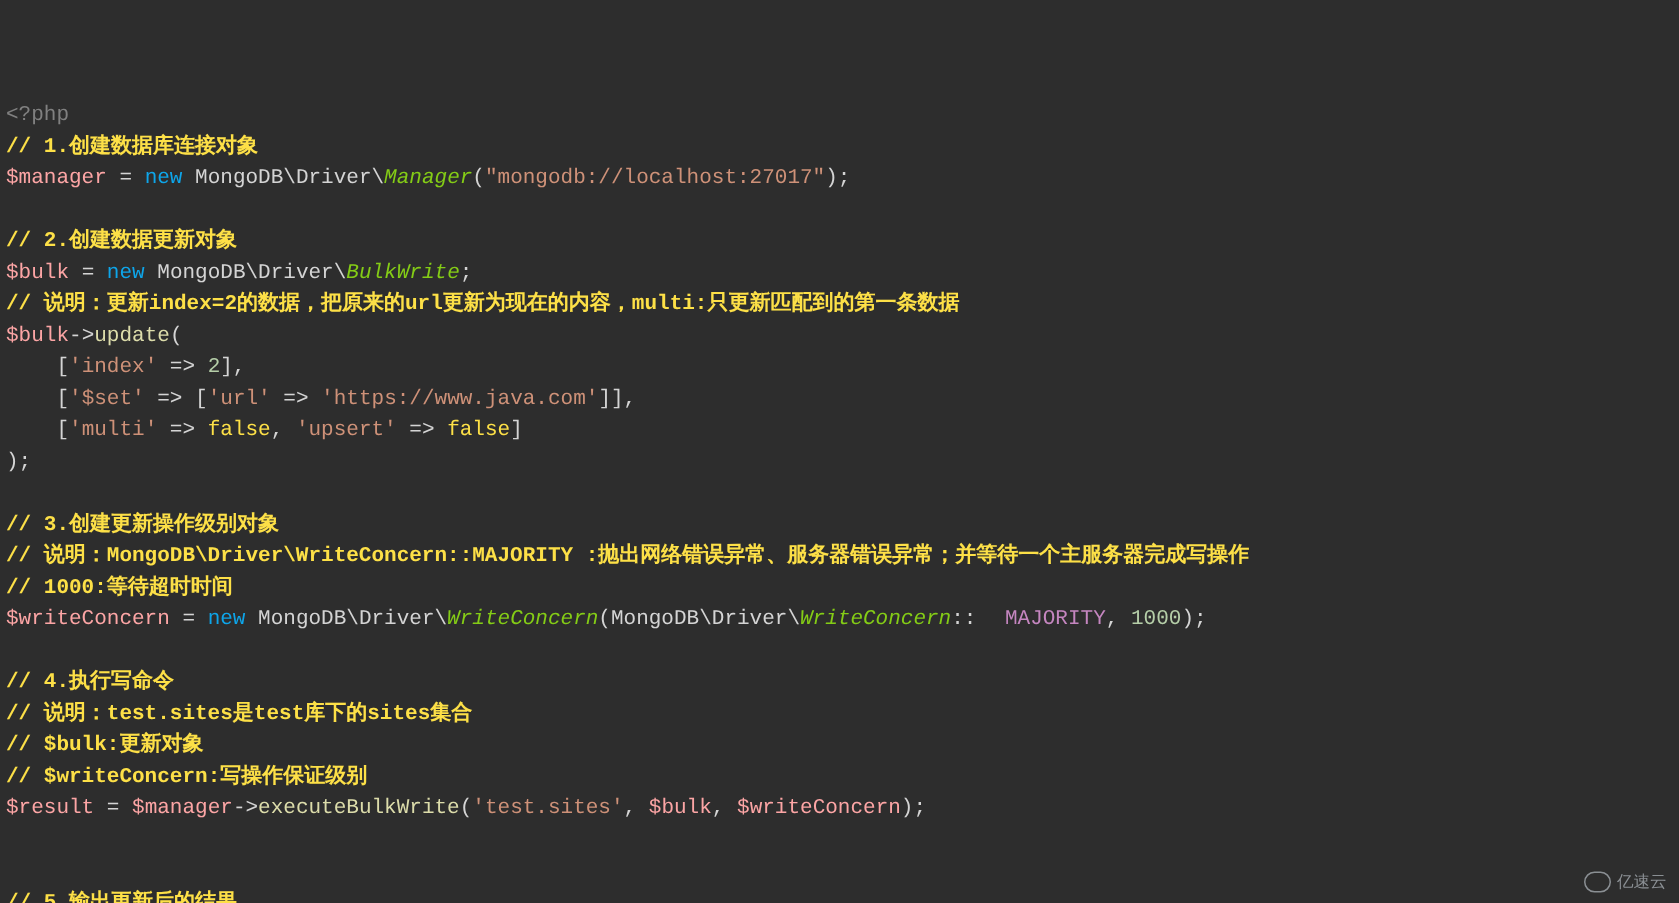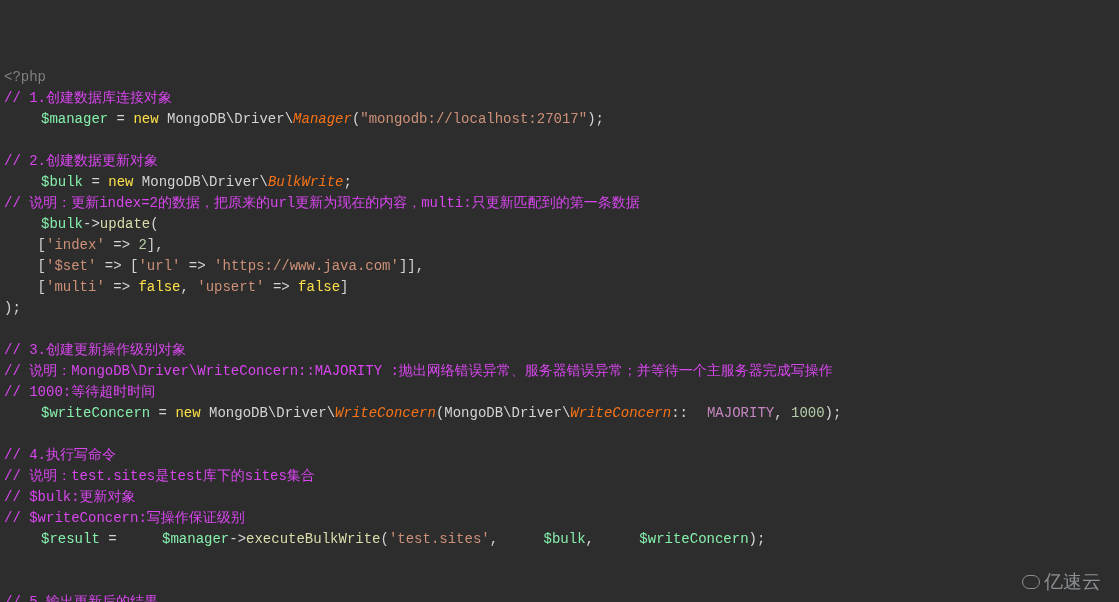--- a/index.html
+++ b/index.html
@@ -21,40 +21,40 @@
       position: relative;
     }
     .code-line {
       display: block;
     }
     .php-tag {
       color: #808080;
       margin-top: 48px;
     }
     .comment {
-      color: #d946ef;
+      color: #fde047;
+      font-weight: bold;
     }
     .variable {
-      color: #86efac;
-      margin-left: 37px;
+      color: #fca5a5;
     }
     .punct {
       color: #d4d4d4;
     }
     .operator {
       color: #d4d4d4;
     }
     .keyword-new {
-      color: #fde047;
+      color: #0ea5e9;
     }
     .namespace {
       color: #d4d4d4;
     }
     .classname-italic {
-      color: #f97316;
+      color: #84cc16;
       font-style: italic;
     }
     .string {
       color: #ce9178;
     }
     .arrow {
       color: #d4d4d4;
     }
     .method {
       color: #dcdcaa;
@@ -67,29 +67,29 @@
     }
     .scope-op {
       color: #d4d4d4;
     }
     .const-majority {
       color: #c586c0;
       margin-left: 19px;
     }
     .watermark {
       position: absolute;
-      right: 18px;
+      right: 8px;
       bottom: 6px;
       display: flex;
       align-items: center;
       gap: 4px;
       color: #aab0b6;
       opacity: 0.75;
       font-family: sans-serif;
-      font-size: 19px;
+      font-size: 11px;
     }
     .watermark-icon {
       width: 18px;
       height: 14px;
       border: 1.5px solid #aab0b6;
       border-radius: 7px;
       position: relative;
     }
   </style>
 </head>

